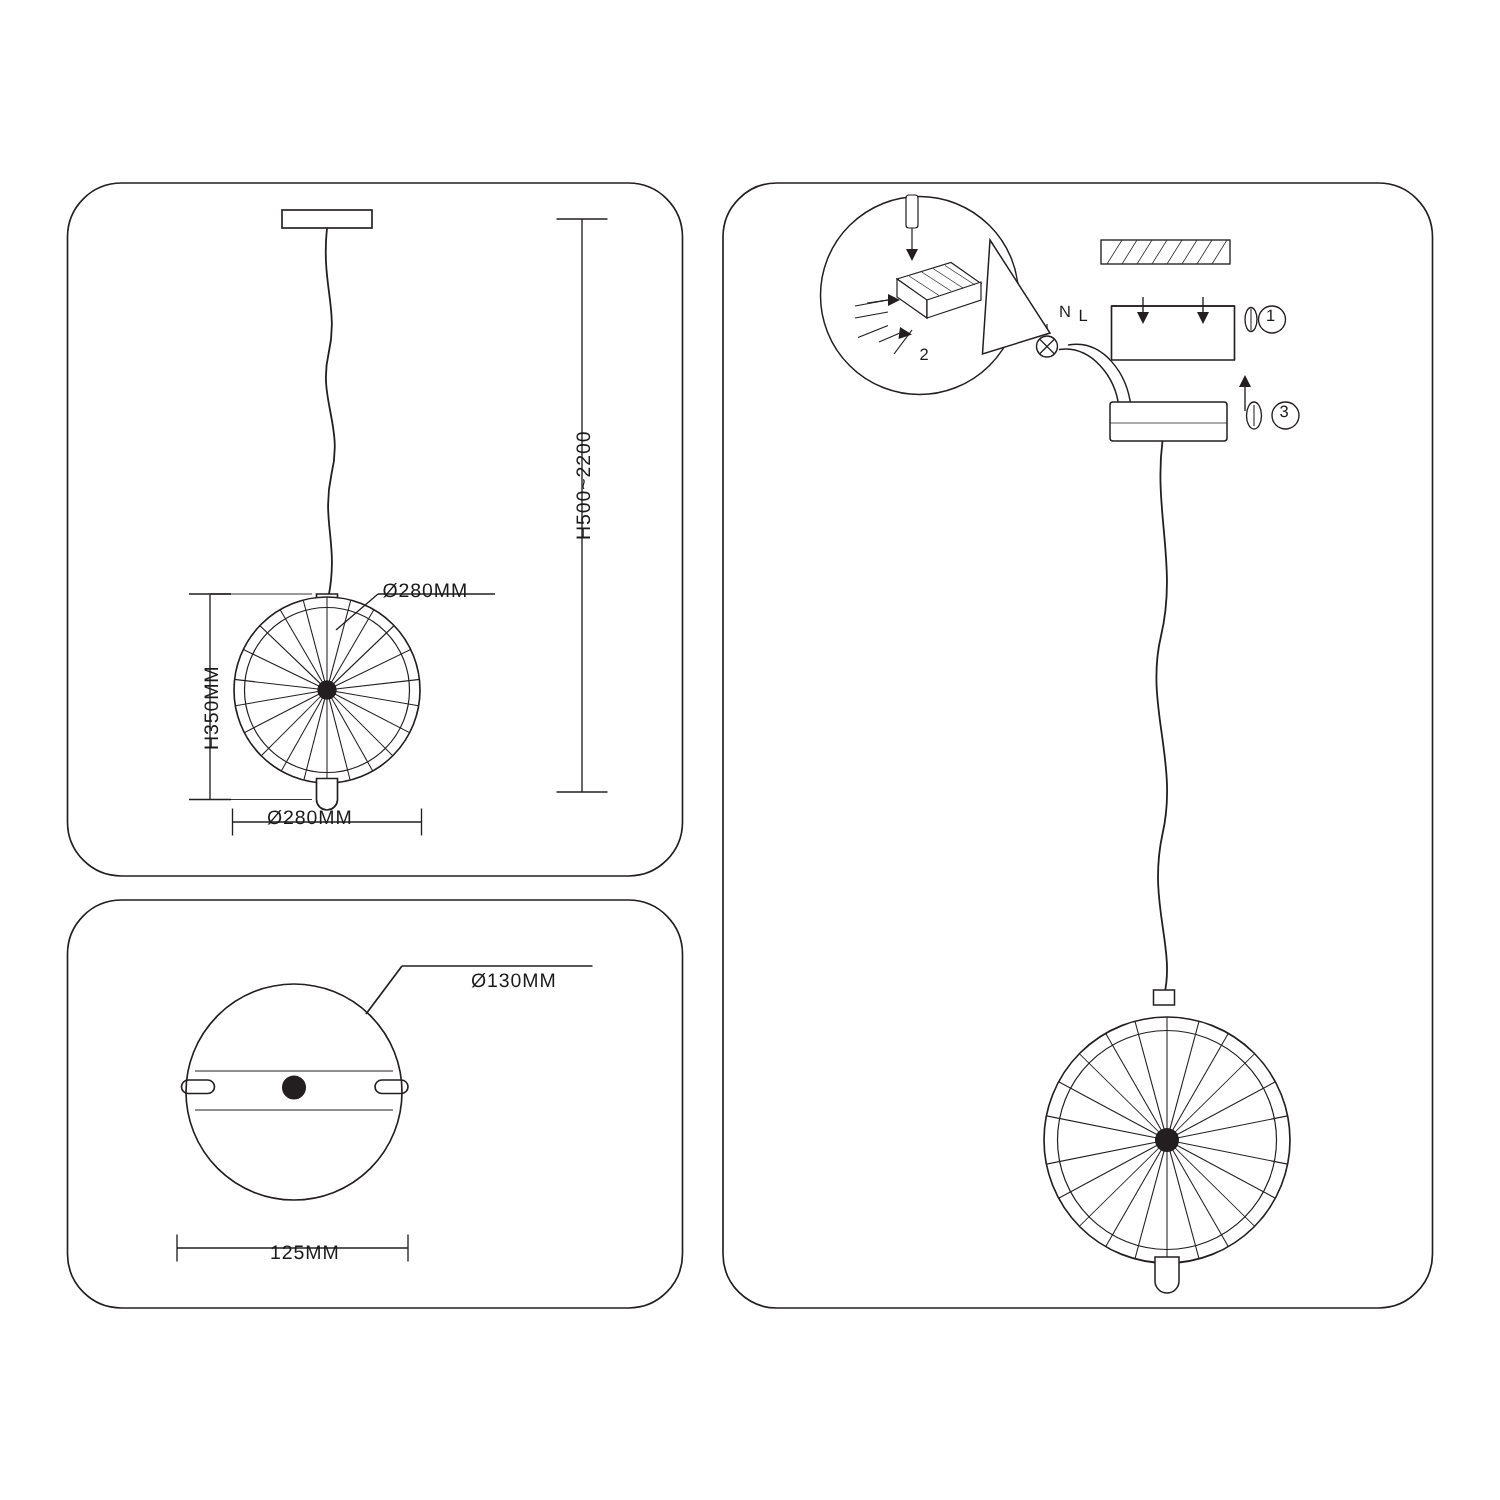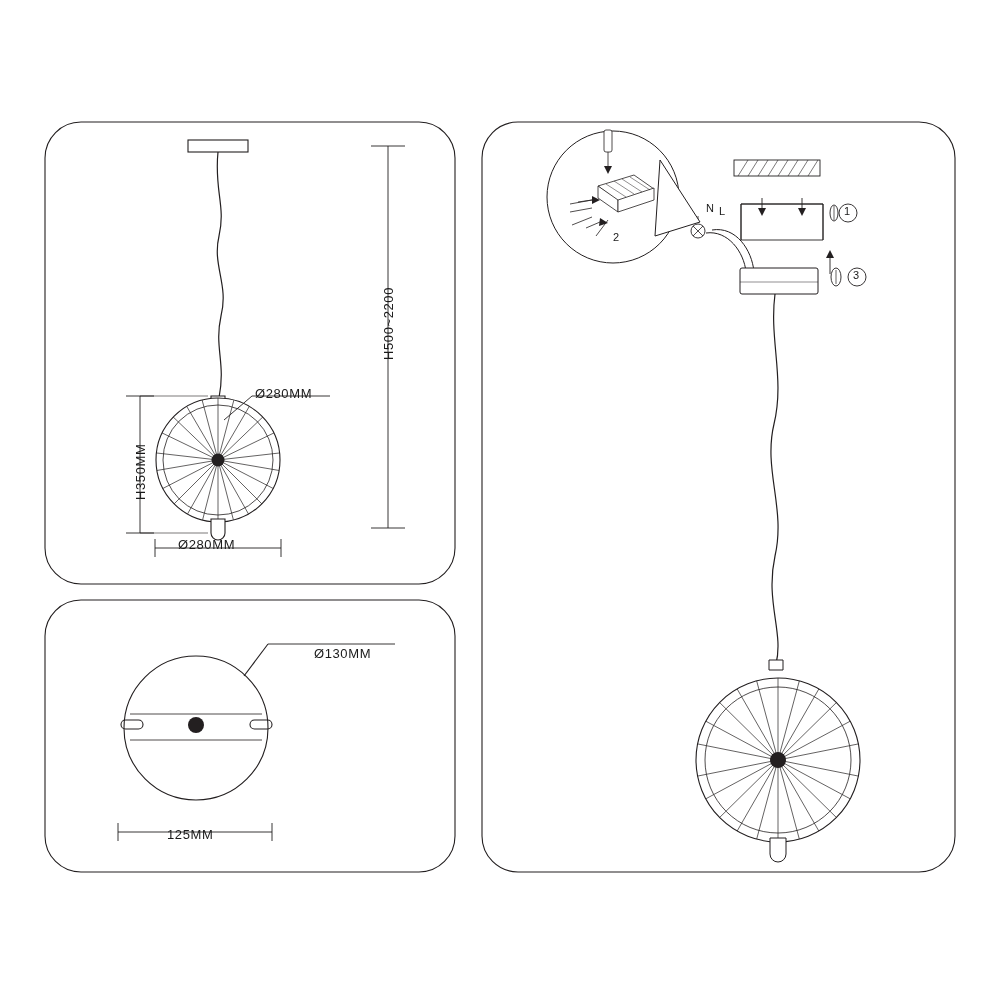--- a/index.html
+++ b/index.html
@@ -275,21 +275,21 @@
   <div class="dim-label vert" style="left:381px; top:360px;">H500~2200</div>
 
   <div class="dim-label vert" style="left:133px; top:500px;">H350MM</div>
 
   <div class="dim-label" style="left:255px; top:386px;">Ø280MM</div>
 
   <div class="dim-label" style="left:178px; top:537px;">Ø280MM</div>
 
   <div class="dim-label" style="left:314px; top:646px;">Ø130MM</div>
 
-  <div class="dim-label" style="left:167px; top:827px;">125MM</div>
+  <div class="dim-label" style="left:180px; top:827px;">125MM</div>
 
   <div class="dim-label" style="left:706px; top:202px; font-size:11px;">N</div>
 
   <div class="dim-label" style="left:719px; top:205px; font-size:11px;">L</div>
 
   <div class="dim-label" style="left:844px; top:205px; font-size:11px;">1</div>
 
   <div class="dim-label" style="left:613px; top:231px; font-size:11px;">2</div>
 
   <div class="dim-label" style="left:853px; top:269px; font-size:11px;">3</div>

